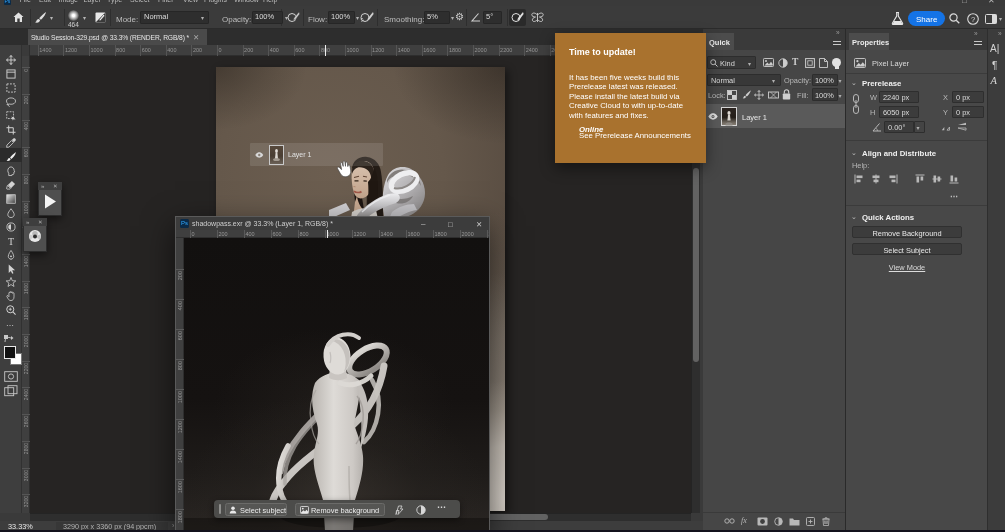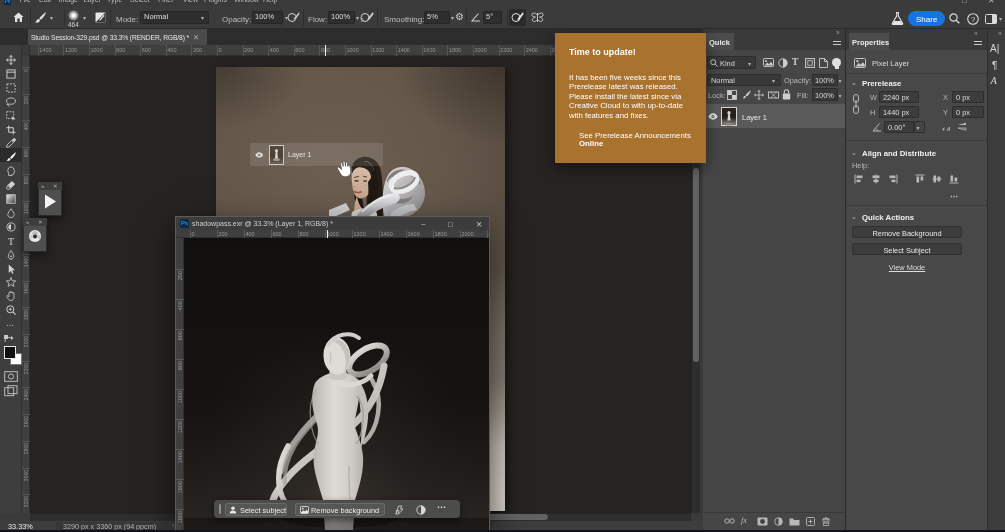--- a/index.html
+++ b/index.html
@@ -502,27 +502,27 @@
     <svg class="abs" style="left:394px;top:504.5px;z-index:30;" width="10" height="10" viewBox="0 0 10 10">
       <path d="M2 9.5 L4.5 1 L8 1 L6.5 4 L9 4 L4 9.5 L5 5.5 L2.5 5.5 Z" fill="none" stroke="#d8d8d8" stroke-width="0.8"></path>
     </svg>
     <svg class="abs" style="left:416px;top:504.5px;z-index:30;" width="10" height="10" viewBox="0 0 10 10">
       <circle cx="5" cy="5" r="4.2" fill="none" stroke="#d8d8d8" stroke-width="0.9"></circle>
       <path d="M5 0.8 A4.2 4.2 0 0 1 5 9.2 Z" fill="#d8d8d8"></path>
     </svg>
     <div class="txt" style="left:437px;top:502px;font-size:9px;color:#d8d8d8;font-weight:bold;z-index:30;">⋯</div>
     <div class="abs" style="left:555px;top:33px;width:151px;height:130px;background:#a9722e;box-shadow:0 5px 14px rgba(0,0,0,0.45);z-index:45;"></div>
     <div class="txt" style="left:569px;top:47px;font-size:9px;color:#ffffff;font-weight:bold;z-index:46;">Time to update!</div>
-    <div class="txt" style="left:569px;top:72.5px;font-size:7.8px;color:#ffffff;z-index:46;">It has been five weeks since this</div>
+    <div class="txt" style="left:569px;top:72.5px;font-size:7.8px;color:#ffffff;z-index:46;">It has been five weeks build this</div>
     <div class="txt" style="left:569px;top:82.1px;font-size:7.8px;color:#ffffff;z-index:46;">Prerelease latest was released.</div>
-    <div class="txt" style="left:569px;top:91.7px;font-size:7.8px;color:#ffffff;z-index:46;">Please install the latest since via</div>
+    <div class="txt" style="left:569px;top:91.7px;font-size:7.8px;color:#ffffff;z-index:46;">Please install the latest build via</div>
     <div class="txt" style="left:569px;top:101.3px;font-size:7.8px;color:#ffffff;z-index:46;">Creative Cloud to with up-to-date</div>
     <div class="txt" style="left:569px;top:110.9px;font-size:7.8px;color:#ffffff;z-index:46;">with features and fixes.</div>
     <div class="txt" style="left:579px;top:131px;font-size:7.8px;color:#ffffff;font-weight:normal;z-index:46;">See Prerelease Announcements</div>
-    <div class="txt" style="left:579px;top:139px;font-size:7.8px;color:#ffffff;font-weight:bold;z-index:46;">Online</div>
+    <div class="txt" style="left:579px;top:125px;font-size:7.8px;color:#ffffff;font-weight:bold;z-index:46;font-style:italic;">Online</div>
     <div class="abs" style="left:703px;top:29px;width:142px;height:503px;background:#464646;z-index:15;"></div>
     <div class="abs" style="left:703px;top:29px;width:142px;height:21px;background:#3a3a3a;z-index:16;"></div>
     <div class="abs" style="left:706px;top:33px;width:28px;height:17px;background:#4c4c4c;z-index:17;"></div>
     <div class="txt" style="left:709px;top:37.5px;font-size:7.5px;color:#ececec;font-weight:bold;z-index:18;">Quick</div>
     <div class="txt" style="left:836px;top:29px;font-size:6.5px;color:#9a9a9a;font-weight:normal;z-index:18;">»</div>
     <div class="abs" style="left:833px;top:41px;width:8px;height:1.4px;background:#c8c8c8;z-index:18;"></div>
     <div class="abs" style="left:833px;top:44px;width:8px;height:1.4px;background:#c8c8c8;z-index:18;"></div>
     <div class="abs" style="left:707px;top:56px;width:49px;height:13px;background:#383838;border:1px solid #2d2d2d;border-radius:1px;z-index:17;"></div>
     <svg class="abs" style="left:710px;top:58.5px;z-index:18;" width="8" height="8" viewBox="0 0 8 8">
       <circle cx="3.2" cy="3.2" r="2.5" fill="none" stroke="#cdcdcd" stroke-width="0.9"></circle>
@@ -642,21 +642,21 @@
       <path d="M4 6 L4 14" stroke="#b8b8b8" stroke-width="1"></path>
     </svg>
     <div class="txt" style="left:870px;top:93px;font-size:7.4px;color:#b8b8b8;z-index:18;">W</div>
     <div class="abs" style="left:879px;top:91px;width:40px;height:12px;background:#3c3c3c;border:1px solid #2e2e2e;border-radius:1px;z-index:17;"></div>
     <div class="txt" style="left:883px;top:93px;font-size:7.4px;color:#dcdcdc;z-index:18;">2240 px</div>
     <div class="txt" style="left:943px;top:93px;font-size:7.4px;color:#b8b8b8;z-index:18;">X</div>
     <div class="abs" style="left:952px;top:91px;width:32px;height:12px;background:#3c3c3c;border:1px solid #2e2e2e;border-radius:1px;z-index:17;"></div>
     <div class="txt" style="left:956px;top:93px;font-size:7.4px;color:#dcdcdc;z-index:18;">0 px</div>
     <div class="txt" style="left:870px;top:108px;font-size:7.4px;color:#b8b8b8;z-index:18;">H</div>
     <div class="abs" style="left:879px;top:106px;width:40px;height:12px;background:#3c3c3c;border:1px solid #2e2e2e;border-radius:1px;z-index:17;"></div>
-    <div class="txt" style="left:883px;top:108px;font-size:7.4px;color:#dcdcdc;z-index:18;">1440 px</div>
+    <div class="txt" style="left:883px;top:108px;font-size:7.4px;color:#dcdcdc;z-index:18;">6050 px</div>
     <div class="txt" style="left:943px;top:108px;font-size:7.4px;color:#b8b8b8;z-index:18;">Y</div>
     <div class="abs" style="left:952px;top:106px;width:32px;height:12px;background:#3c3c3c;border:1px solid #2e2e2e;border-radius:1px;z-index:17;"></div>
     <div class="txt" style="left:956px;top:108px;font-size:7.4px;color:#dcdcdc;z-index:18;">0 px</div>
     <svg class="abs" style="left:872px;top:122.5px;z-index:18;" width="10" height="9" viewBox="0 0 10 9">
       <path d="M9 8 L1 8 L7.5 0.5" fill="none" stroke="#b8b8b8" stroke-width="1"></path>
       <path d="M5.5 8 A4 4 0 0 0 4 5.2" fill="none" stroke="#b8b8b8" stroke-width="0.8"></path>
     </svg>
     <div class="abs" style="left:884px;top:121px;width:30px;height:12px;background:#3c3c3c;border:1px solid #2e2e2e;border-radius:1px 0 0 1px;z-index:17;"></div>
     <div class="txt" style="left:888px;top:123px;font-size:7.4px;color:#dcdcdc;z-index:18;">0.00°</div>
     <div class="abs" style="left:914px;top:121px;width:11px;height:12px;background:#444444;border:1px solid #2e2e2e;border-radius:0 1px 1px 0;z-index:17;"></div>

